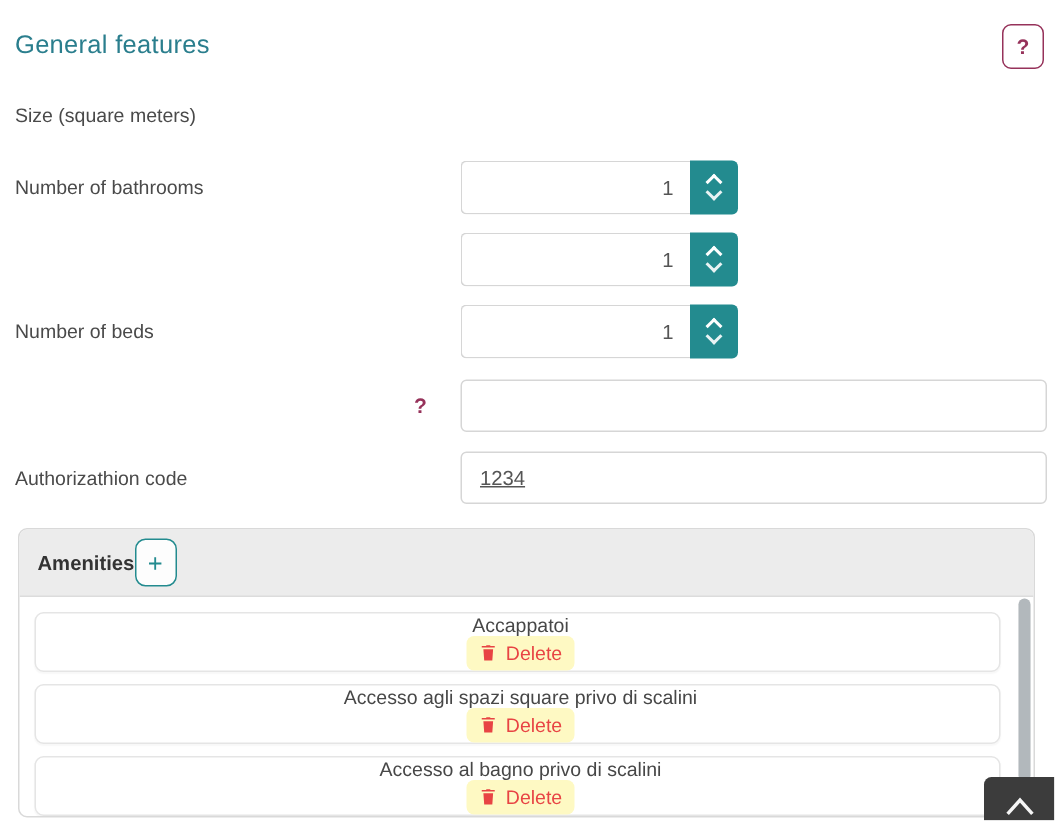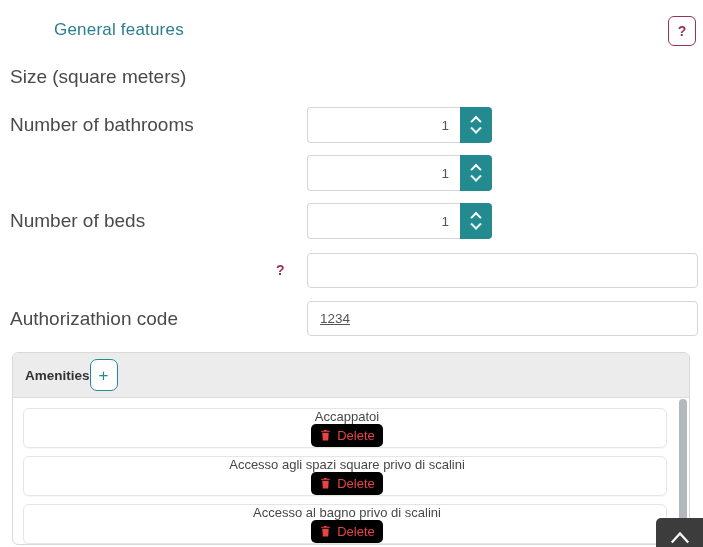--- a/index.html
+++ b/index.html
@@ -8,33 +8,32 @@
   .page {
     position: relative;
     width: 703px; height: 547px;
     background: #fff;
     overflow: hidden;
   }
   .heading {
     position: absolute; left: 10px; top: 20px;
     font-size: 17px; color: #2a7e8d; font-weight: 500;
     letter-spacing: 0.2px;
-    margin-left: 44px;
   }
   .help-btn {
     position: absolute; left: 668px; top: 16px;
     width: 28px; height: 30px;
     background: #fff; border: 1.5px solid #96325a; border-radius: 6px;
     color: #96325a; font-size: 14px; font-weight: bold;
     cursor: pointer; font-family: inherit;
   }
   .row { position: absolute; left: 0; width: 703px; height: 35px; }
   .lbl {
     position: absolute; left: 10px; top: 0;
-    line-height: 35px; font-size: 19px; color: #4a4a4a;
+    line-height: 35px; font-size: 13px; color: #4a4a4a;
   }
   .numgroup { position: absolute; left: 307px; top: 0; display: flex; height: 36px; }
   .numinput {
     width: 153px; height: 36px;
     border: 1px solid #d6d6d6; border-right: none;
     border-radius: 4px 0 0 4px;
     text-align: right; padding-right: 11px;
     font-size: 13.5px; color: #555; font-family: inherit;
     outline: none;
   }
@@ -84,21 +83,21 @@
     border: 1px solid #e5e5e5; border-radius: 6px;
     background: #fff;
     display: flex; align-items: center; justify-content: space-between;
     padding: 0 10px 0 14px;
     box-shadow: 0 1px 1px rgba(0,0,0,0.03);
     flex-direction: column;
   }
   .amenity-name { font-size: 13px; color: #474747; }
   .del-btn {
     display: flex; align-items: center; gap: 5px;
-    background: #000000; border: none; border-radius: 5px;
+    background: #fef9c3; border: none; border-radius: 5px;
     color: #e84444; font-size: 13px; padding: 4px 8px;
     cursor: pointer; font-family: inherit;
   }
   .del-btn svg { display: block; }
   .vscrollbar {
     position: absolute; right: 2px; top: 46px; bottom: 2px; width: 8px;
     background: #f2f2f2; border-radius: 4px;
   }
   .vscroll-thumb {
     position: absolute; top: 0; left: 0; width: 8px; height: 122px;

